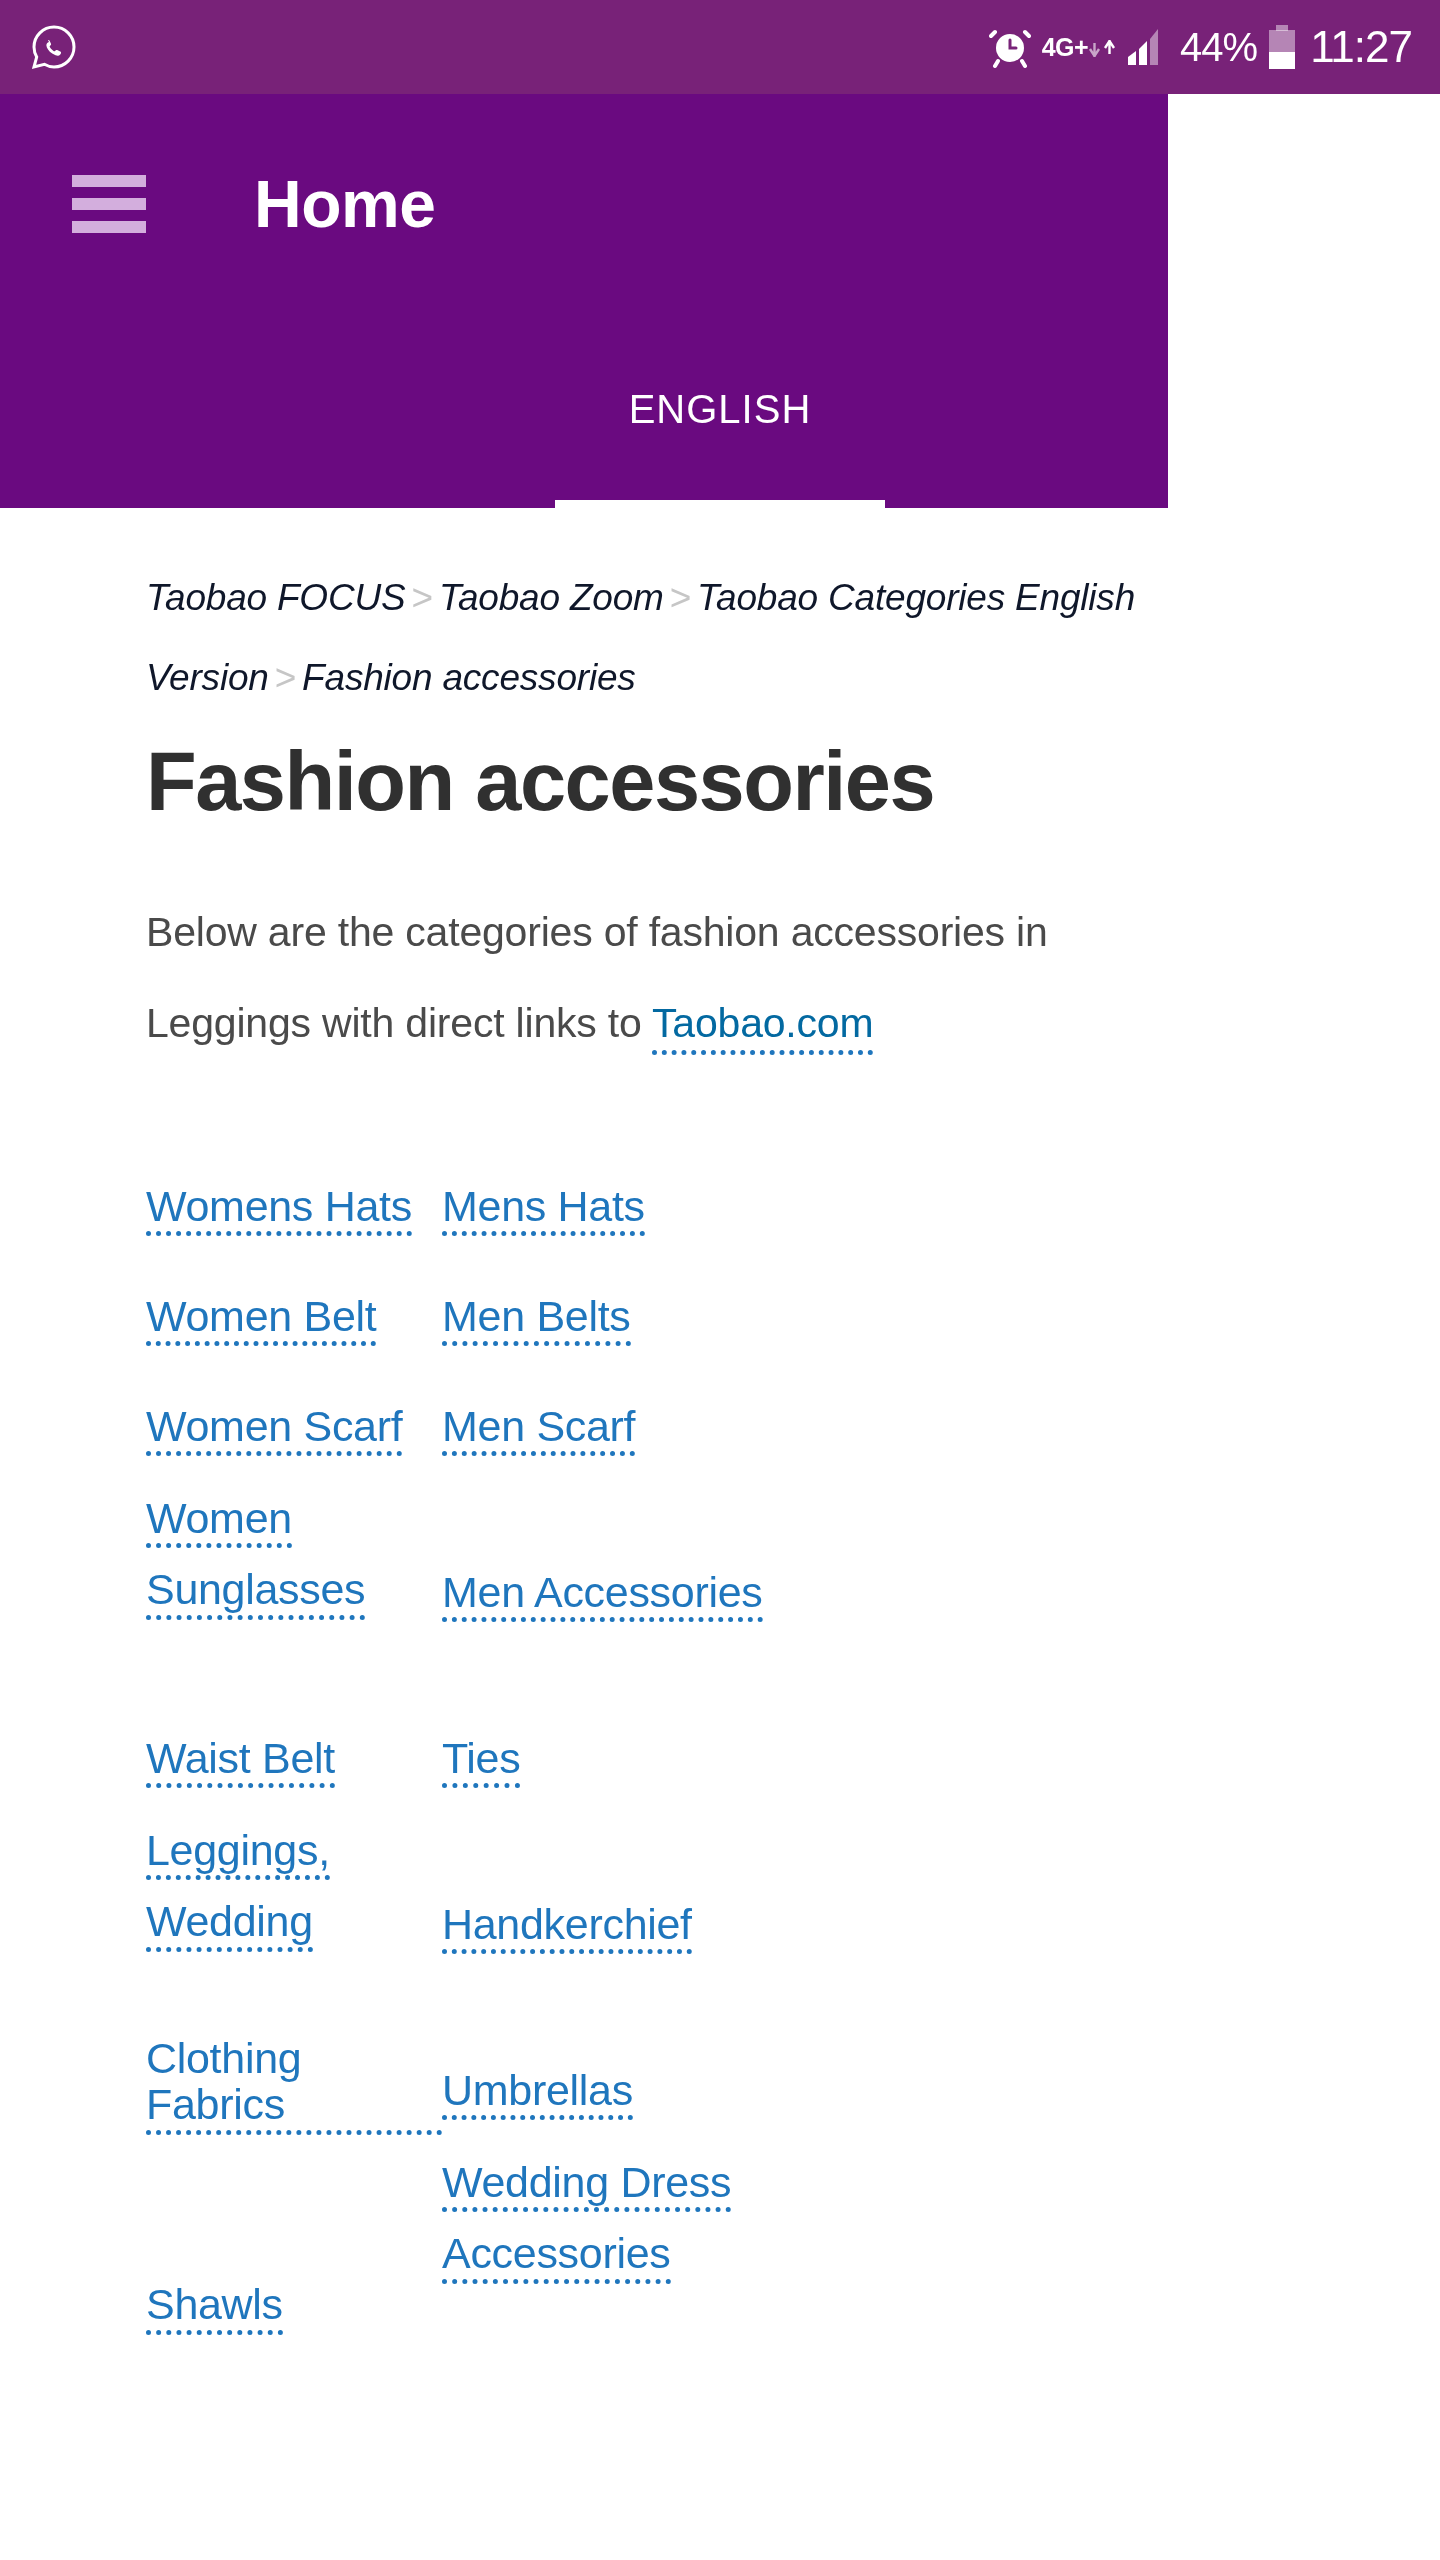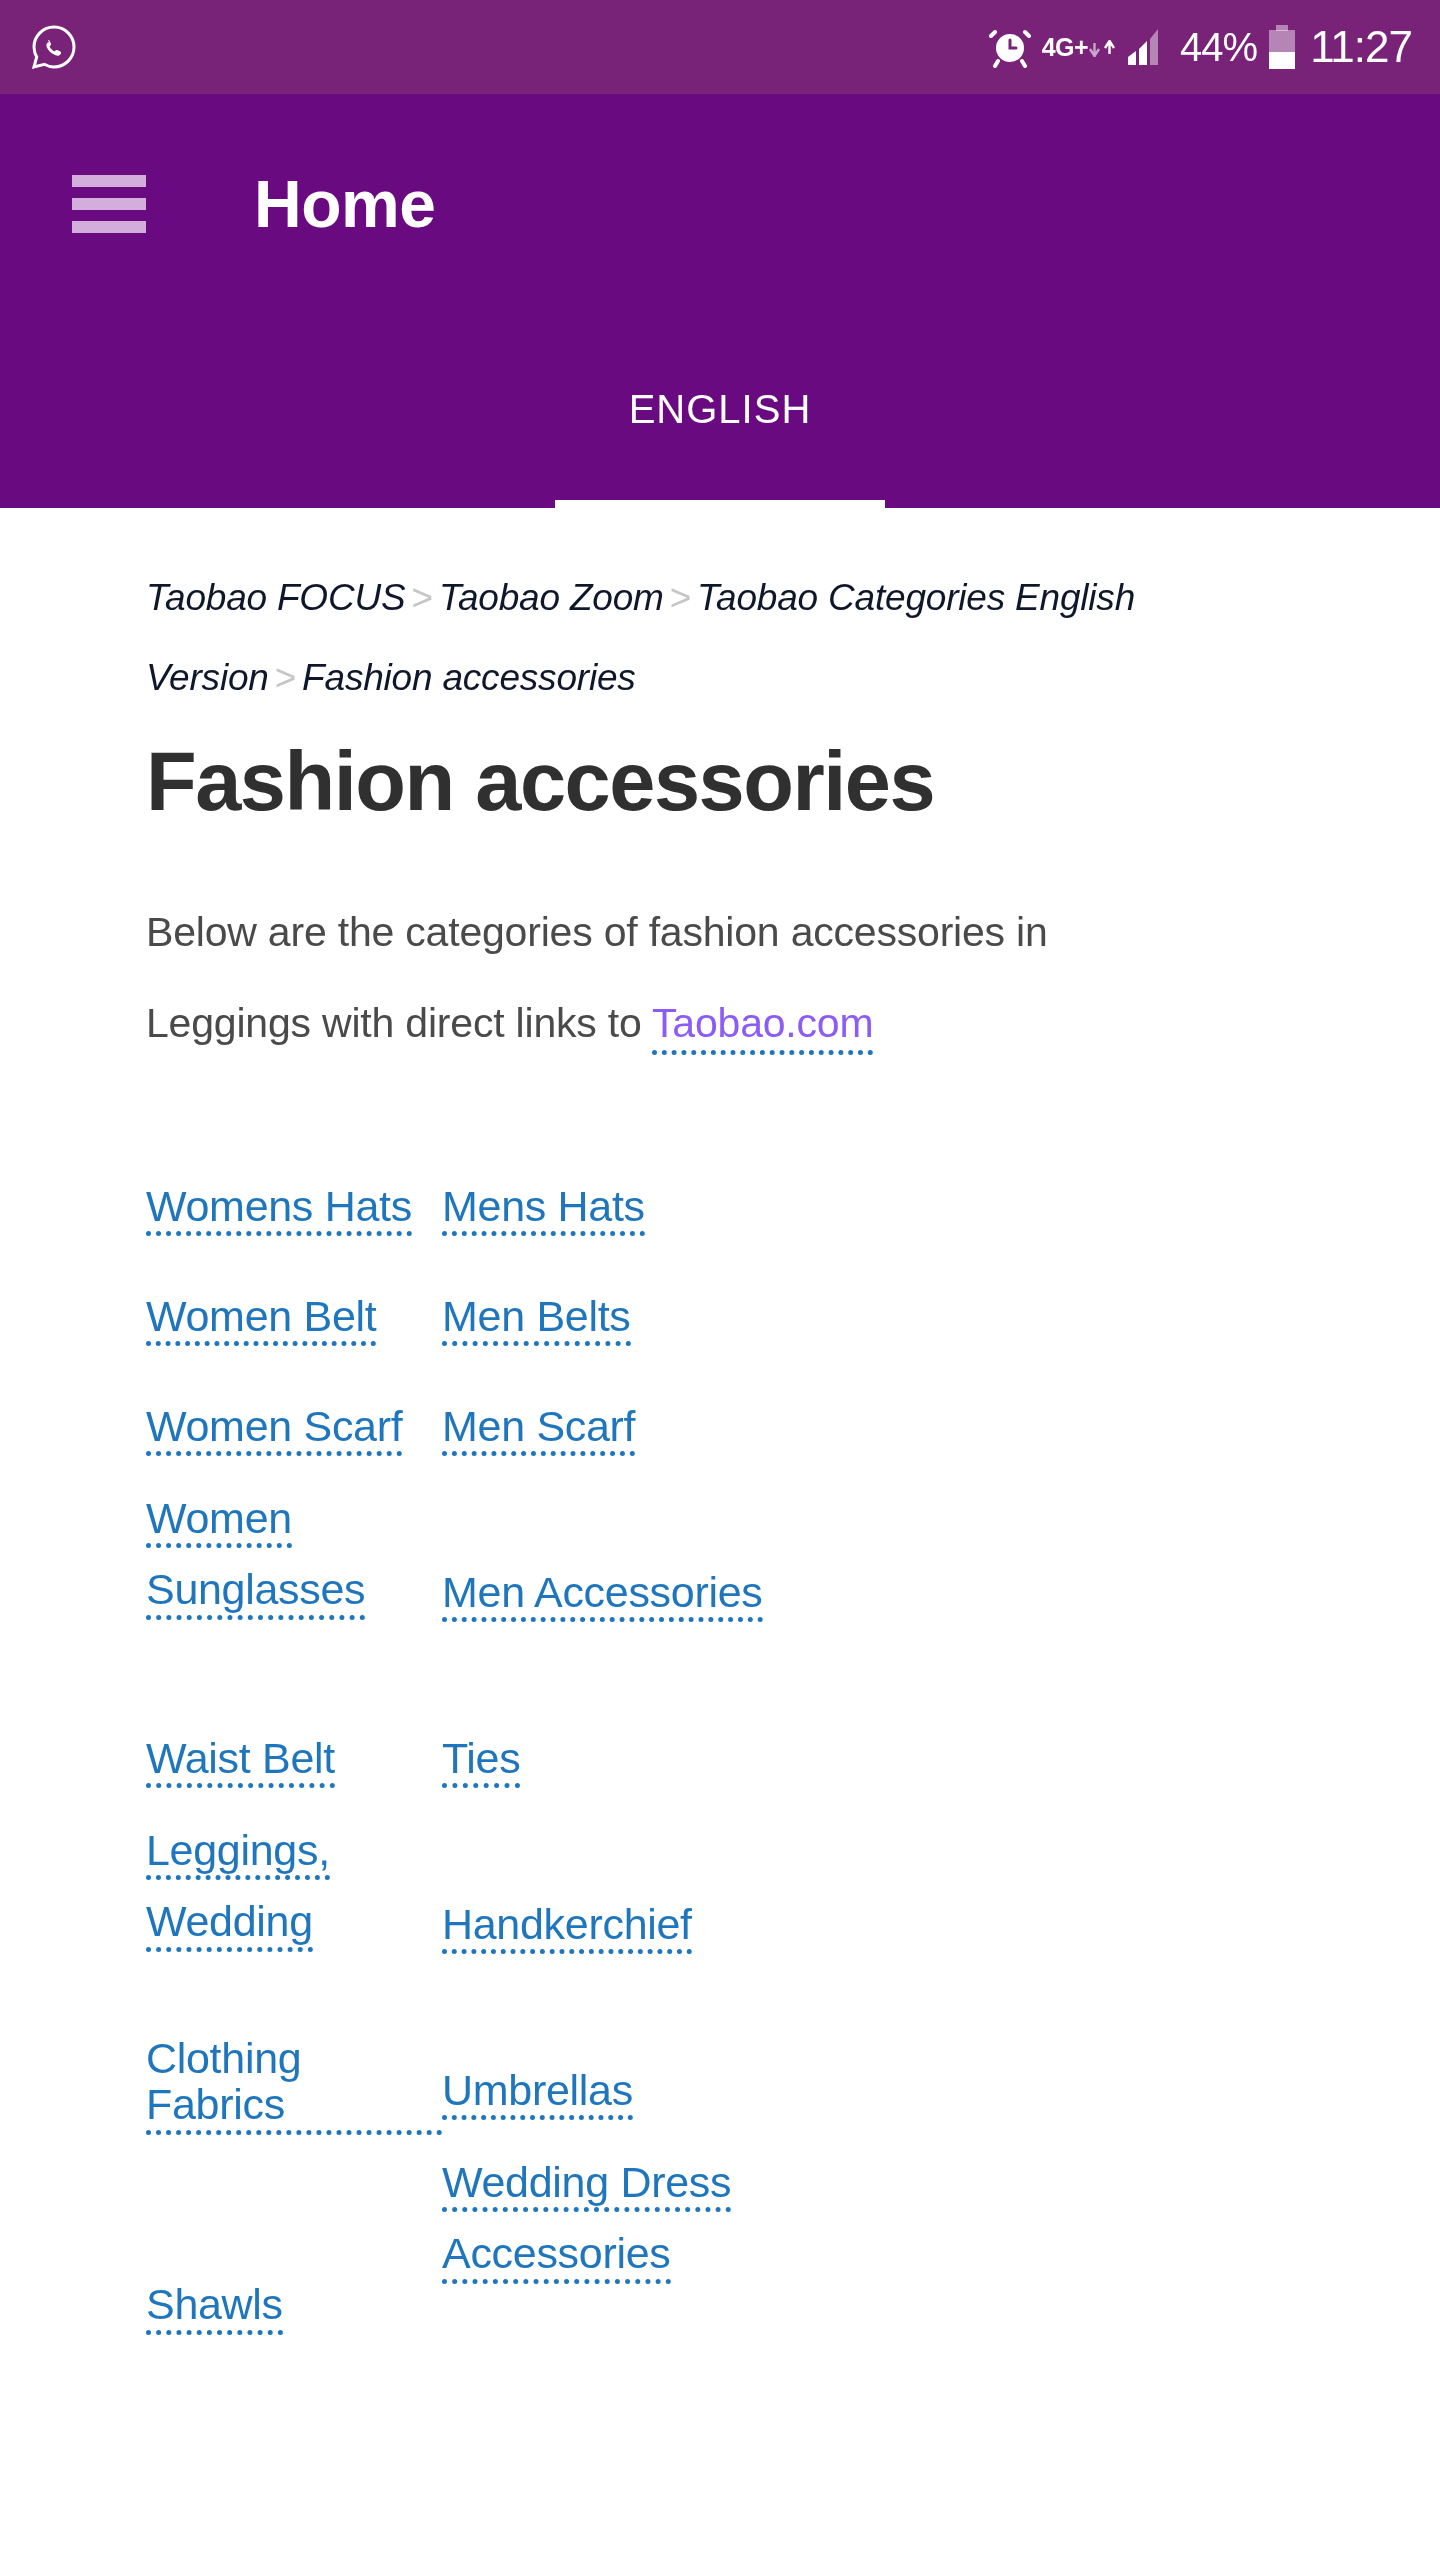--- a/index.html
+++ b/index.html
@@ -108,21 +108,21 @@
     font-size: 44px;
     font-weight: 500;
     letter-spacing: -1px;
     line-height: 1;
   }
 
   
   .app-header {
     position: absolute;
     top: 94px; left: 0;
-    width: 1440px;
+    width: 1168px;
     height: 414px;
     background: #6A0A80;
   }
 
   .header-top {
     position: absolute;
     top: 0; left: 0;
     width: 1440px;
     height: 220px;
     display: flex;
@@ -221,21 +221,21 @@
   .intro {
     margin-top: 62px;
     font-size: 41px;
     line-height: 91px;
     color: #4a4a4a;
     letter-spacing: -0.2px;
     max-width: 1000px;
   }
 
   .dotted-link {
-    color: #8b5cf6;
+    color: #0369a1;
     text-decoration: none;
     border-bottom: 5px dotted #1f76bd;
     padding-bottom: 4px;
     cursor: pointer;
     text-align: right;
   }
 
   .link-grid {
     margin-top: 82px;
     display: grid;

